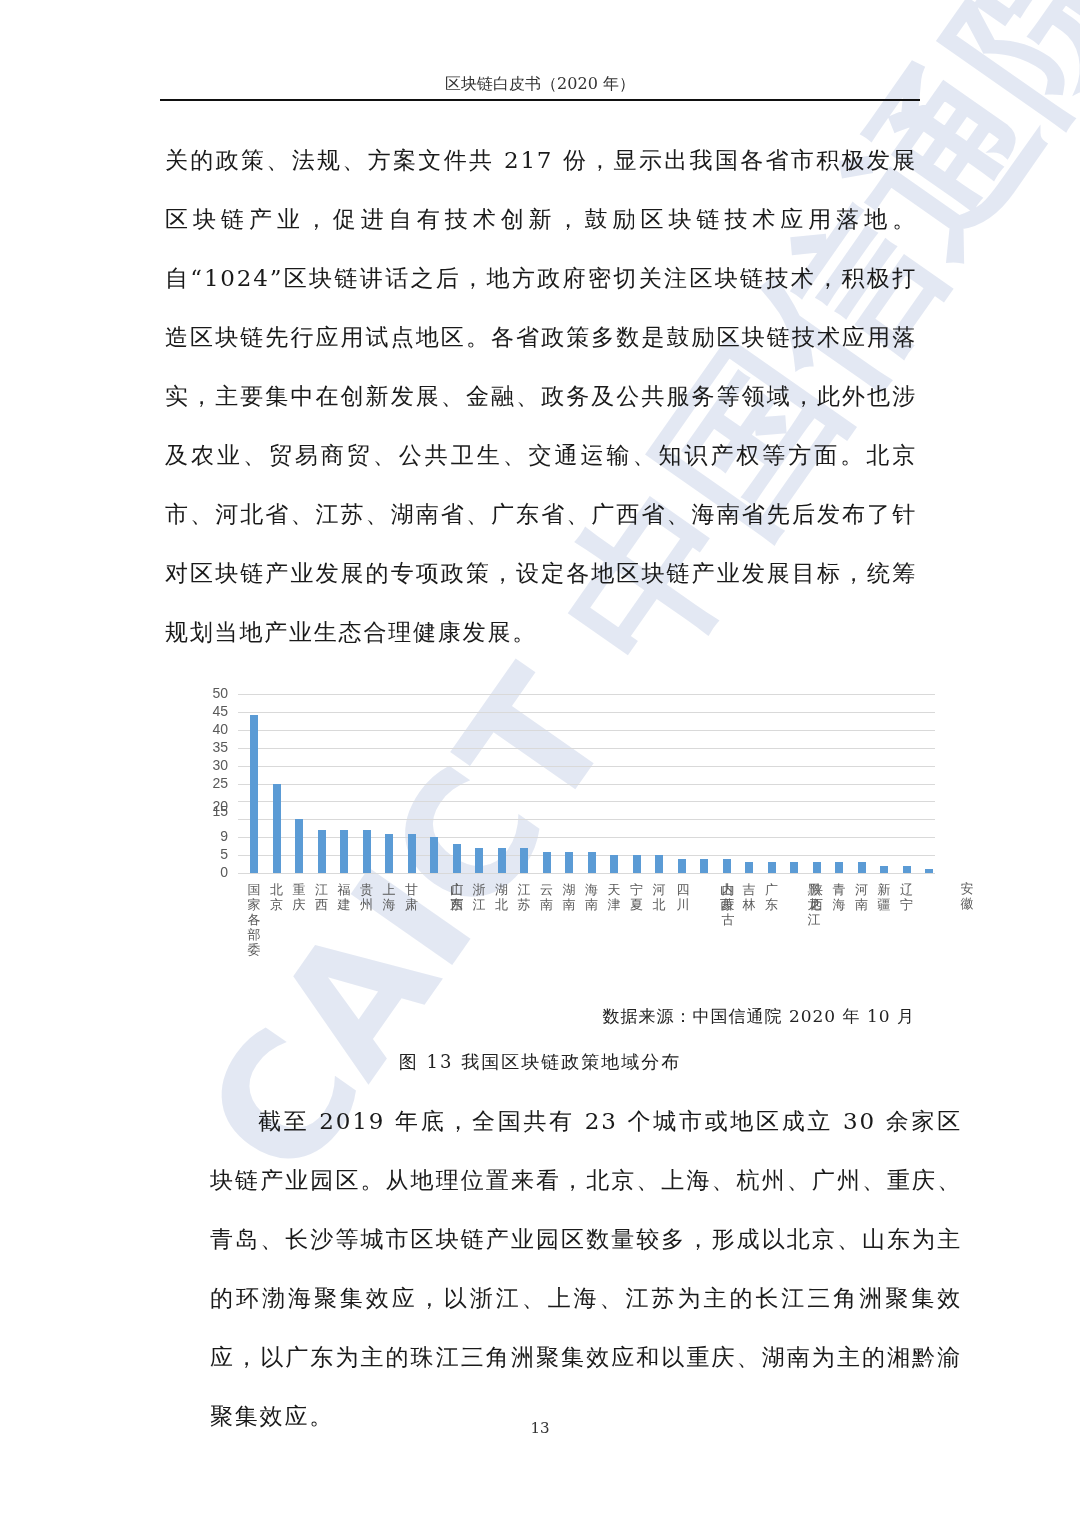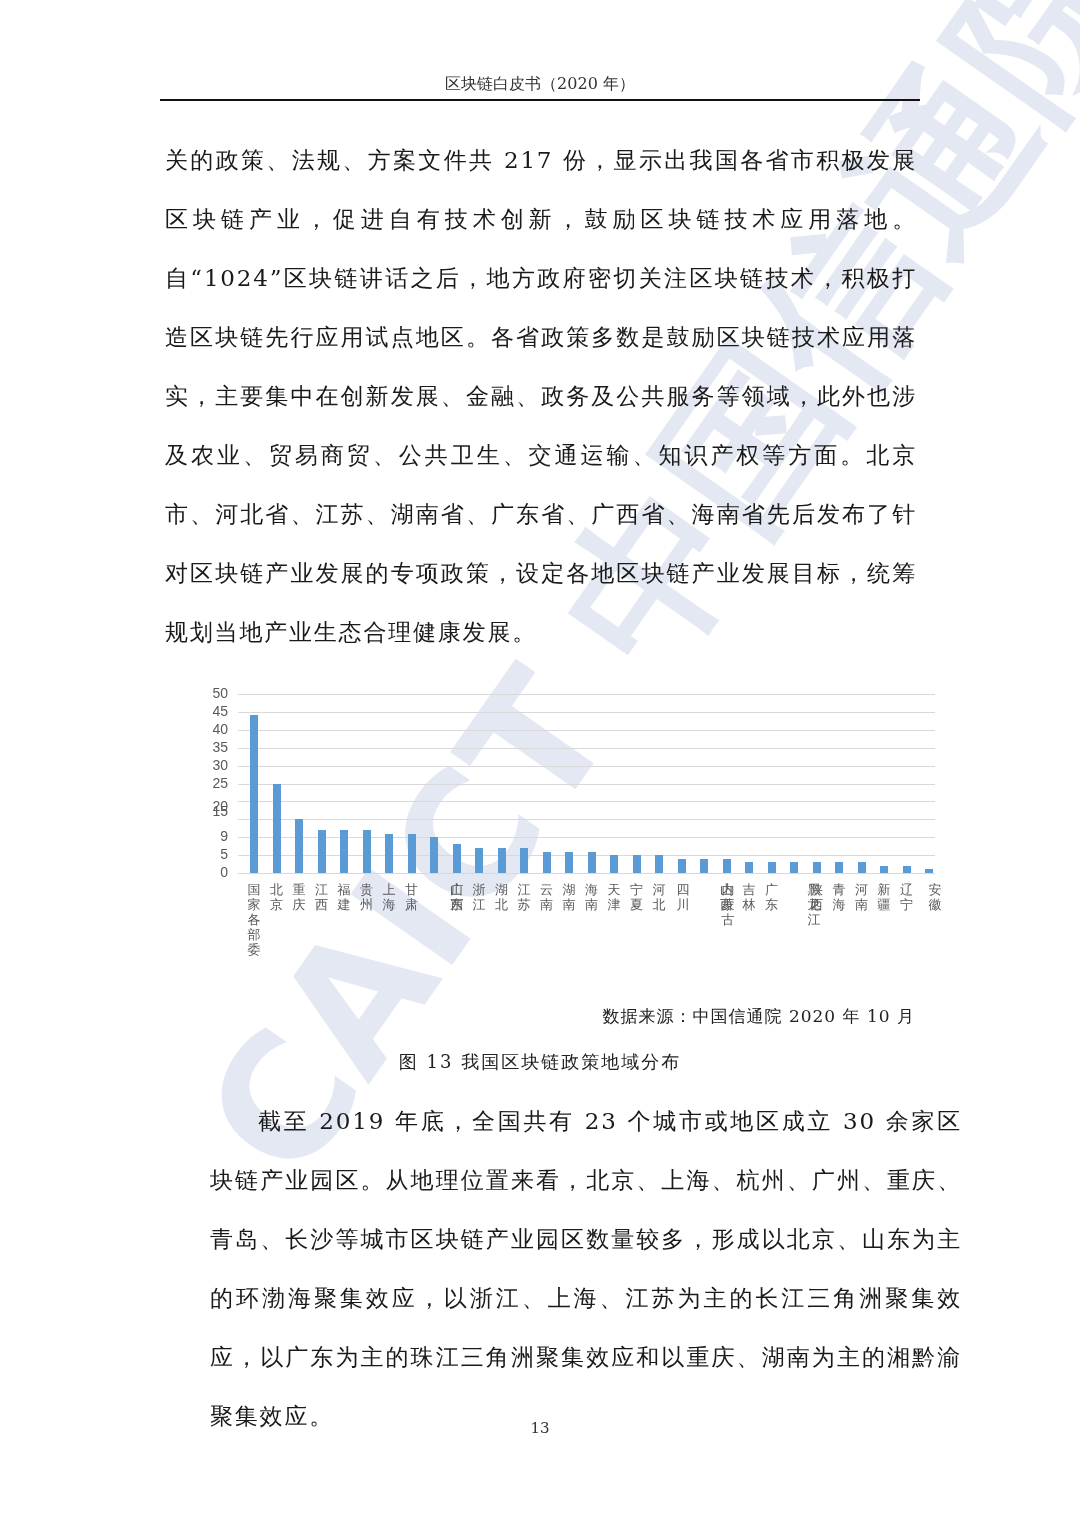--- a/index.html
+++ b/index.html
@@ -114,21 +114,21 @@
     <div class="xlabel" style="left: 608.5px;">陕西</div>
     <div class="bar" title="青海: 3" style="left: 635px; top: 178.26px; height: 10.74px; background: rgb(91, 155, 213);"></div>
     <div class="xlabel" style="left: 631px;">青海</div>
     <div class="bar" title="河南: 3" style="left: 657.5px; top: 178.26px; height: 10.74px; background: rgb(91, 155, 213);"></div>
     <div class="xlabel" style="left: 653.5px;">河南</div>
     <div class="bar" title="新疆: 2" style="left: 680px; top: 181.84px; height: 7.16px; background: rgb(91, 155, 213);"></div>
     <div class="xlabel" style="left: 676px;">新疆</div>
     <div class="bar" title="辽宁: 2" style="left: 702.5px; top: 181.84px; height: 7.16px; background: rgb(91, 155, 213);"></div>
     <div class="xlabel" style="left: 698.5px;">辽宁</div>
     <div class="bar" title="安徽: 1" style="left: 725px; top: 185.42px; height: 3.58px; background: rgb(91, 155, 213);"></div>
-    <div class="xlabel" style="left: 727px;">安徽</div>
+    <div class="xlabel" style="left: 759px; font-family: Liberation Mono, monospace;">安徽</div>
   </div>
 
 <div class="source">数据来源：中国信通院  2020 年 10 月</div>
 <div class="caption">图  13  我国区块链政策地域分布</div>
 
 <div class="para para2">截至 2019 年底，全国共有 23 个城市或地区成立 30 余家区块链产业园区。从地理位置来看，北京、上海、杭州、广州、重庆、青岛、长沙等城市区块链产业园区数量较多，形成以北京、山东为主的环渤海聚集效应，以浙江、上海、江苏为主的长江三角洲聚集效应，以广东为主的珠江三角洲聚集效应和以重庆、湖南为主的湘黔渝聚集效应。</div>
 
 <div class="pagenum">13</div>
 
 </body></html>

